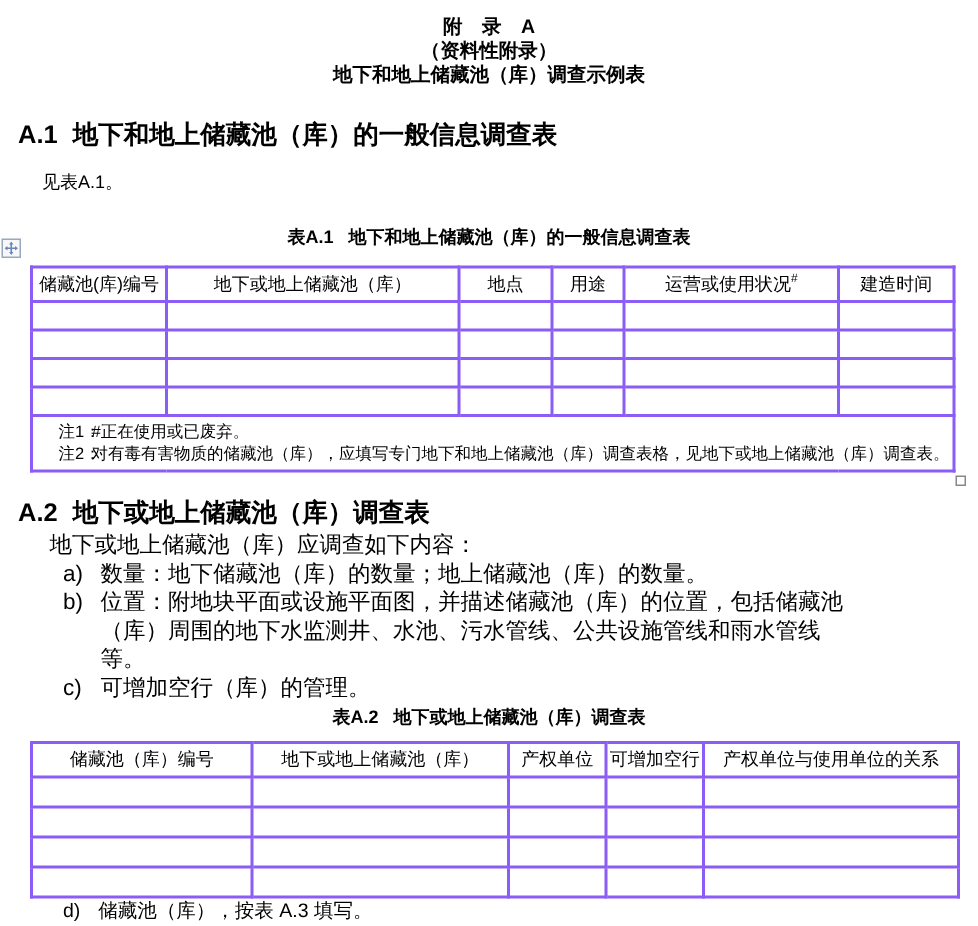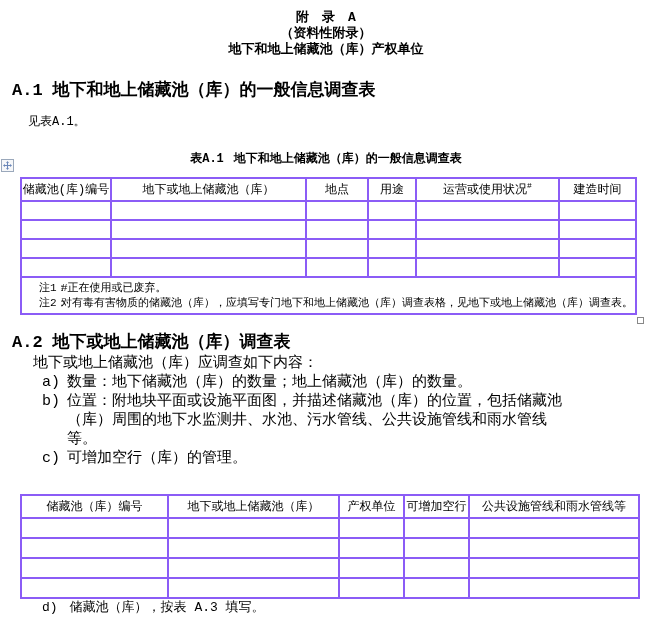--- a/index.html
+++ b/index.html
@@ -1,18 +1,18 @@
 <!DOCTYPE html>
 <html><head>
 <meta charset="utf-8">
 <style>
   html,body { margin:0; padding:0; background:#fff; }
   .page {
     position:relative; width:652px; height:617px; background:#ffffff;
-    font-family:Liberation Mono, monospace; color:#000;
+    font-family:Liberation Sans, sans-serif; color:#000;
     overflow:hidden;
   }
   .doc-title { position:absolute; top:10px; left:0; right:0; text-align:center;
     font-weight:bold; font-size:13px; line-height:16px; }
   .section-heading { position:absolute; font-weight:bold; font-size:17px; white-space:nowrap; }
   #heading-a1 { top:78px; left:12px; }
   #heading-a2 { top:330px; left:12px; }
   .h-num { margin-right:10px; }
   #intro-a1 { position:absolute; top:113px; left:28px; font-size:12px; }
   .table-caption { position:absolute; left:0; right:0; text-align:center;
@@ -52,21 +52,21 @@
     border:1px solid #888; background:#fff; box-sizing:border-box; }
 </style>
 </head>
 <body>
 
 <div class="page">
 
   <div class="doc-title">
     <div>附　录　A</div>
     <div>（资料性附录）</div>
-    <div>地下和地上储藏池（库）产权单位</div>
+    <div>地下和地上储藏池（库）调查示例表</div>
   </div>
 
   <div class="section-heading" id="heading-a1">
     <span class="h-num">A.1</span><span>地下和地上储藏池（库）的一般信息调查表</span>
   </div>
 
   <div id="intro-a1">见表A.1。</div>
 
   <div class="table-caption" id="caption-a1">
     <span class="caption-num">表A.1</span><span>地下和地上储藏池（库）的一般信息调查表</span>
@@ -153,36 +153,39 @@
       <span class="item-label">a)</span><span class="item-text">数量：地下储藏池（库）的数量；地上储藏池（库）的数量。</span>
     </div>
     <div class="list-item">
       <span class="item-label">b)</span><span class="item-text">位置：附地块平面或设施平面图，并描述储藏池（库）的位置，包括储藏池（库）周围的地下水监测井、水池、污水管线、公共设施管线和雨水管线等。</span>
     </div>
     <div class="list-item">
       <span class="item-label">c)</span><span class="item-text">可增加空行（库）的管理。</span>
     </div>
   </div>
 
+  <div class="table-caption" id="caption-a2">
+    <span class="caption-num">表A.2</span><span>地下或地上储藏池（库）调查表</span>
+  </div>
 
   <table id="table-a2">
     <colgroup>
       <col style="width:147px">
         <col style="width:171px">
         <col style="width:65px">
       <col style="width:65px">
         <col style="width:170px">
     </colgroup>
     <tbody>
         <tr>
       <th>储藏池（库）编号</th>
       <th>地下或地上储藏池（库）</th>
       <th>产权单位</th>
       <th>可增加空行</th>
-      <th>公共设施管线和雨水管线等</th>
+      <th>产权单位与使用单位的关系</th>
     </tr>
     <tr>
           <td class="cell"></td>
           <td class="cell"></td>
           <td class="cell"></td>
           <td class="cell"></td>
           <td class="cell"></td>
         </tr>
     <tr>
           <td class="cell"></td>

